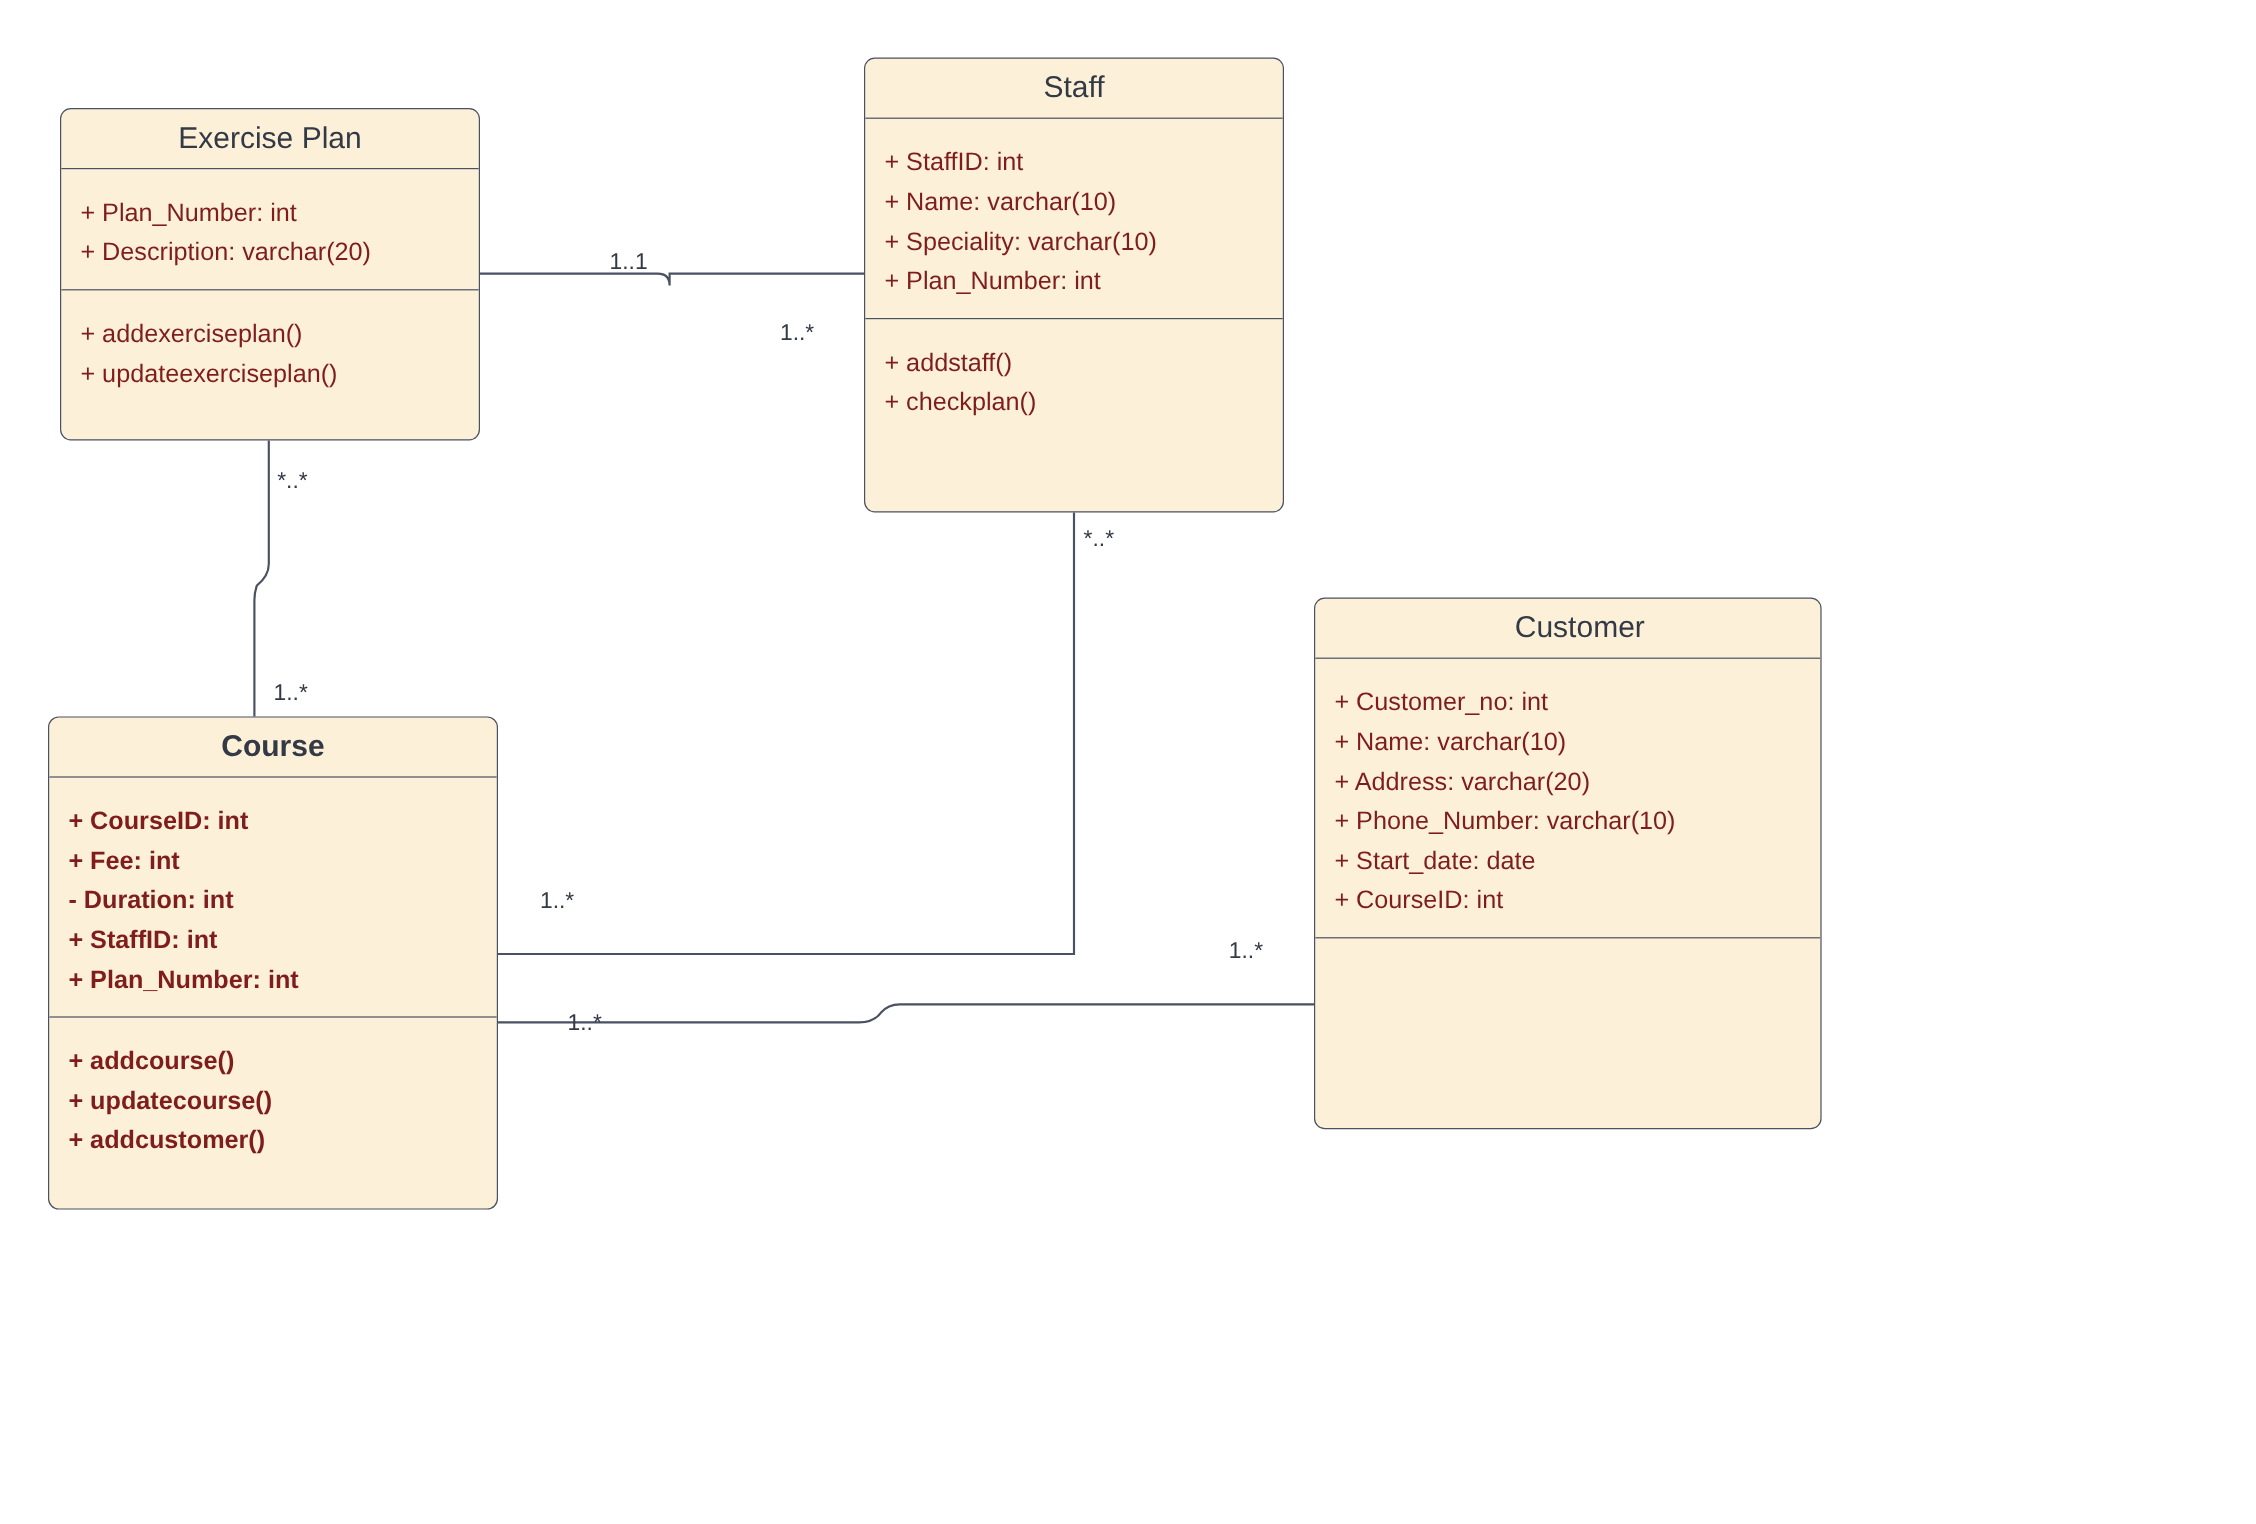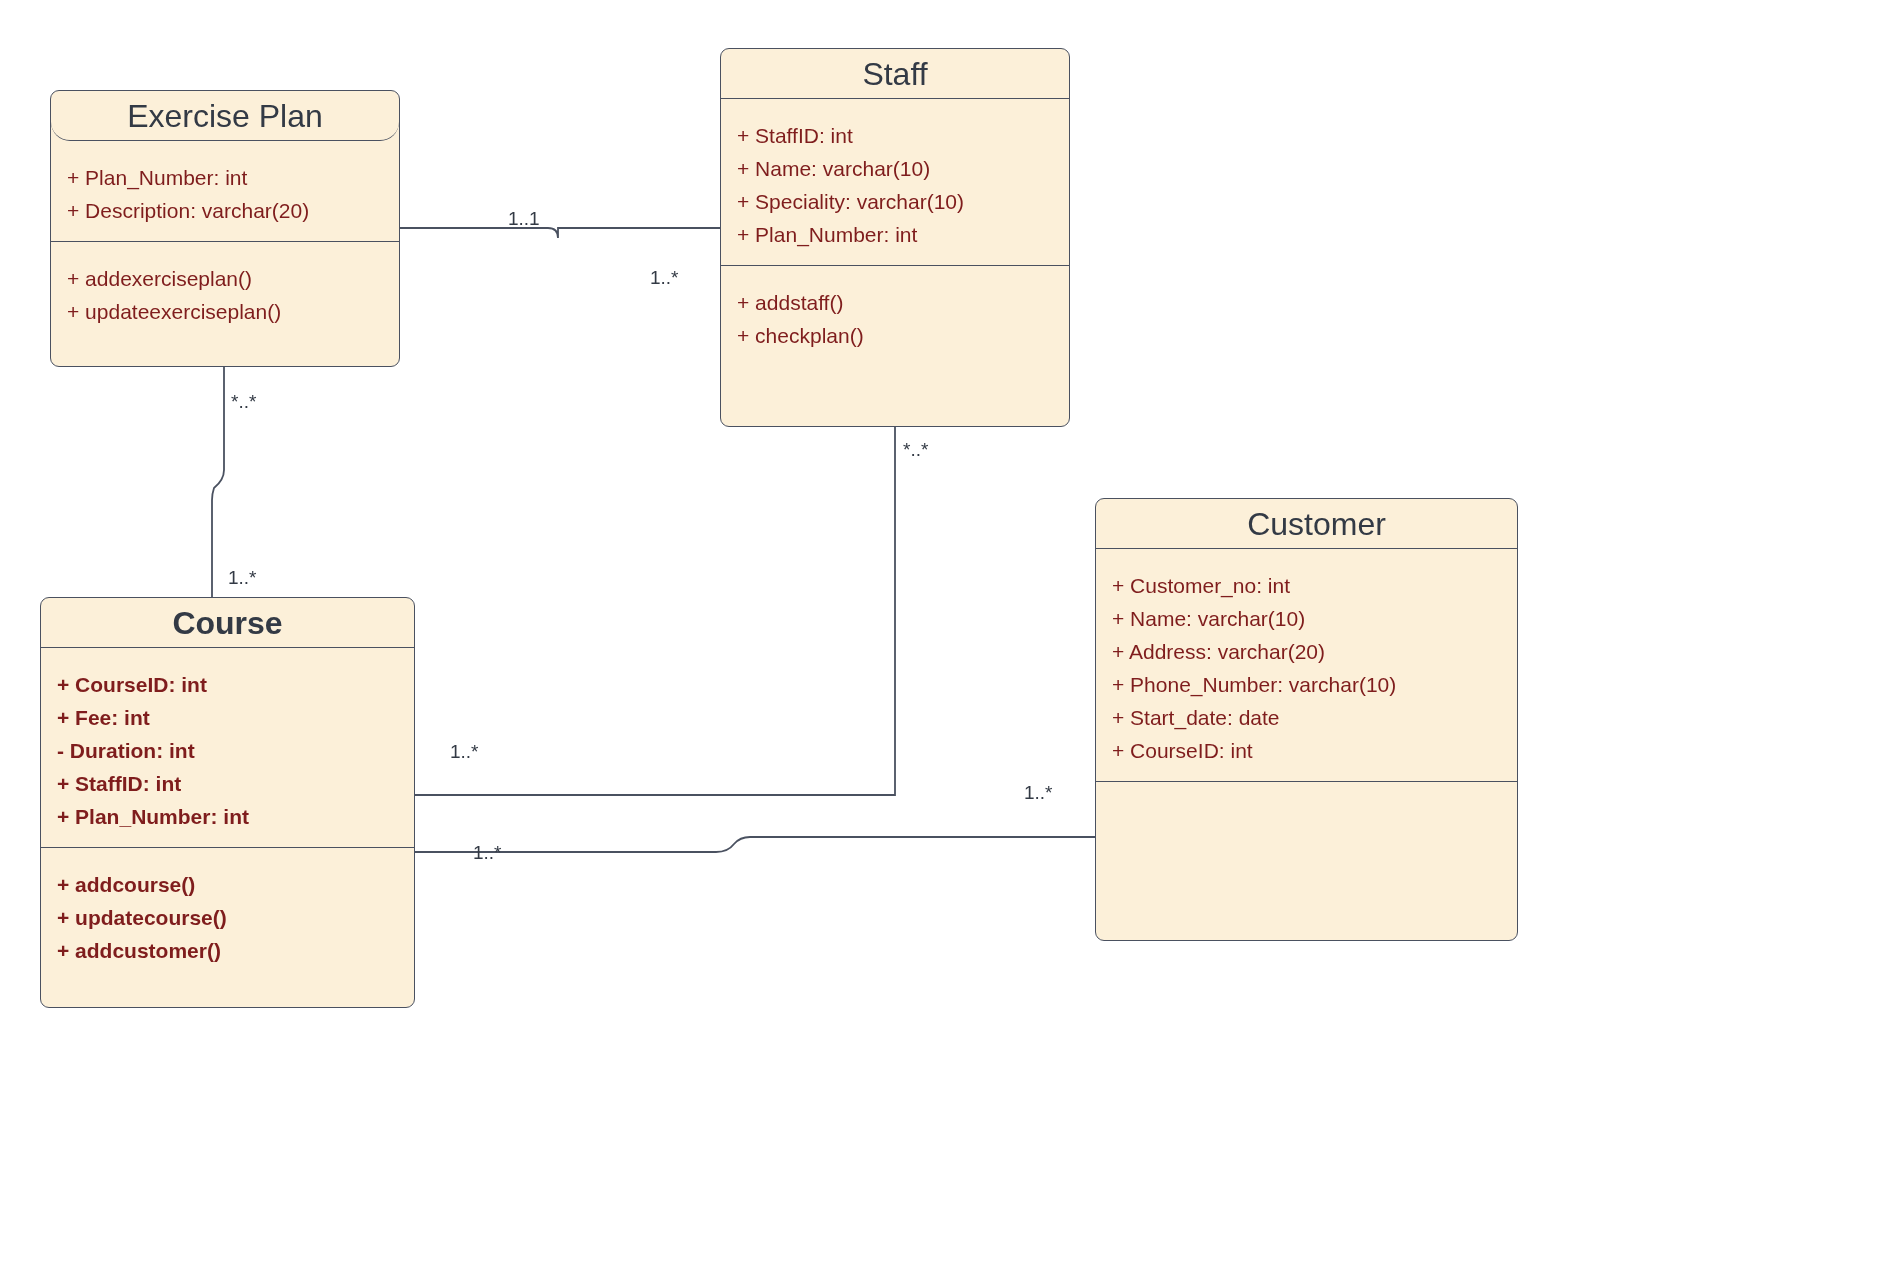--- a/index.html
+++ b/index.html
@@ -19,21 +19,21 @@
     position: absolute;
     background: #fcf0d9;
     border: 1.6px solid #4a5160;
     border-radius: 9px;
     box-sizing: border-box;
     overflow: hidden;
   }
   .uml-title {
     text-align: center;
     color: #333a45;
-    font-size: 32px;
+    font-size: 25px;
     line-height: 1;
     box-sizing: border-box;
     border-bottom: 1.6px solid #4a5160;
     display: flex;
     align-items: center;
     justify-content: center;
   }
   .uml-section {
     box-sizing: border-box;
     padding: 20px 16px 14px 16px;
@@ -73,21 +73,21 @@
     <path d="M 400 228 L 548 228 Q 558 228 558 238 L 558 228 Q 558 228 568 228 L 720 228" stroke="#4a5160" stroke-width="1.8" fill="none"></path>
 
     <path d="M 224 367 L 224 470 Q 224 480 214 488 Q 212 494 212 500 L 212 597" stroke="#4a5160" stroke-width="1.8" fill="none"></path>
 
     <path d="M 895 427 L 895 795 L 373 795" stroke="#4a5160" stroke-width="1.8" fill="none"></path>
 
     <path d="M 373 852 L 716 852 Q 728 852 734 844 Q 740 837 750 837 L 1095 837" stroke="#4a5160" stroke-width="1.8" fill="none"></path>
   </svg>
 
   <div class="uml-class" style="left: 50px; top: 90px; width: 350px; height: 277px;">
-    <div class="uml-title" style="height: 50px; border-radius: 19px;">Exercise Plan</div>
+    <div class="uml-title" style="height: 50px;">Exercise Plan</div>
     <div class="uml-section attrs">
       <div class="uml-row">+ Plan_Number: int</div>
       <div class="uml-row">+ Description: varchar(20)</div>
     </div>
     <div class="uml-section methods">
       <div class="uml-row">+ addexerciseplan()</div>
       <div class="uml-row">+ updateexerciseplan()</div>
     </div>
   </div>
 

